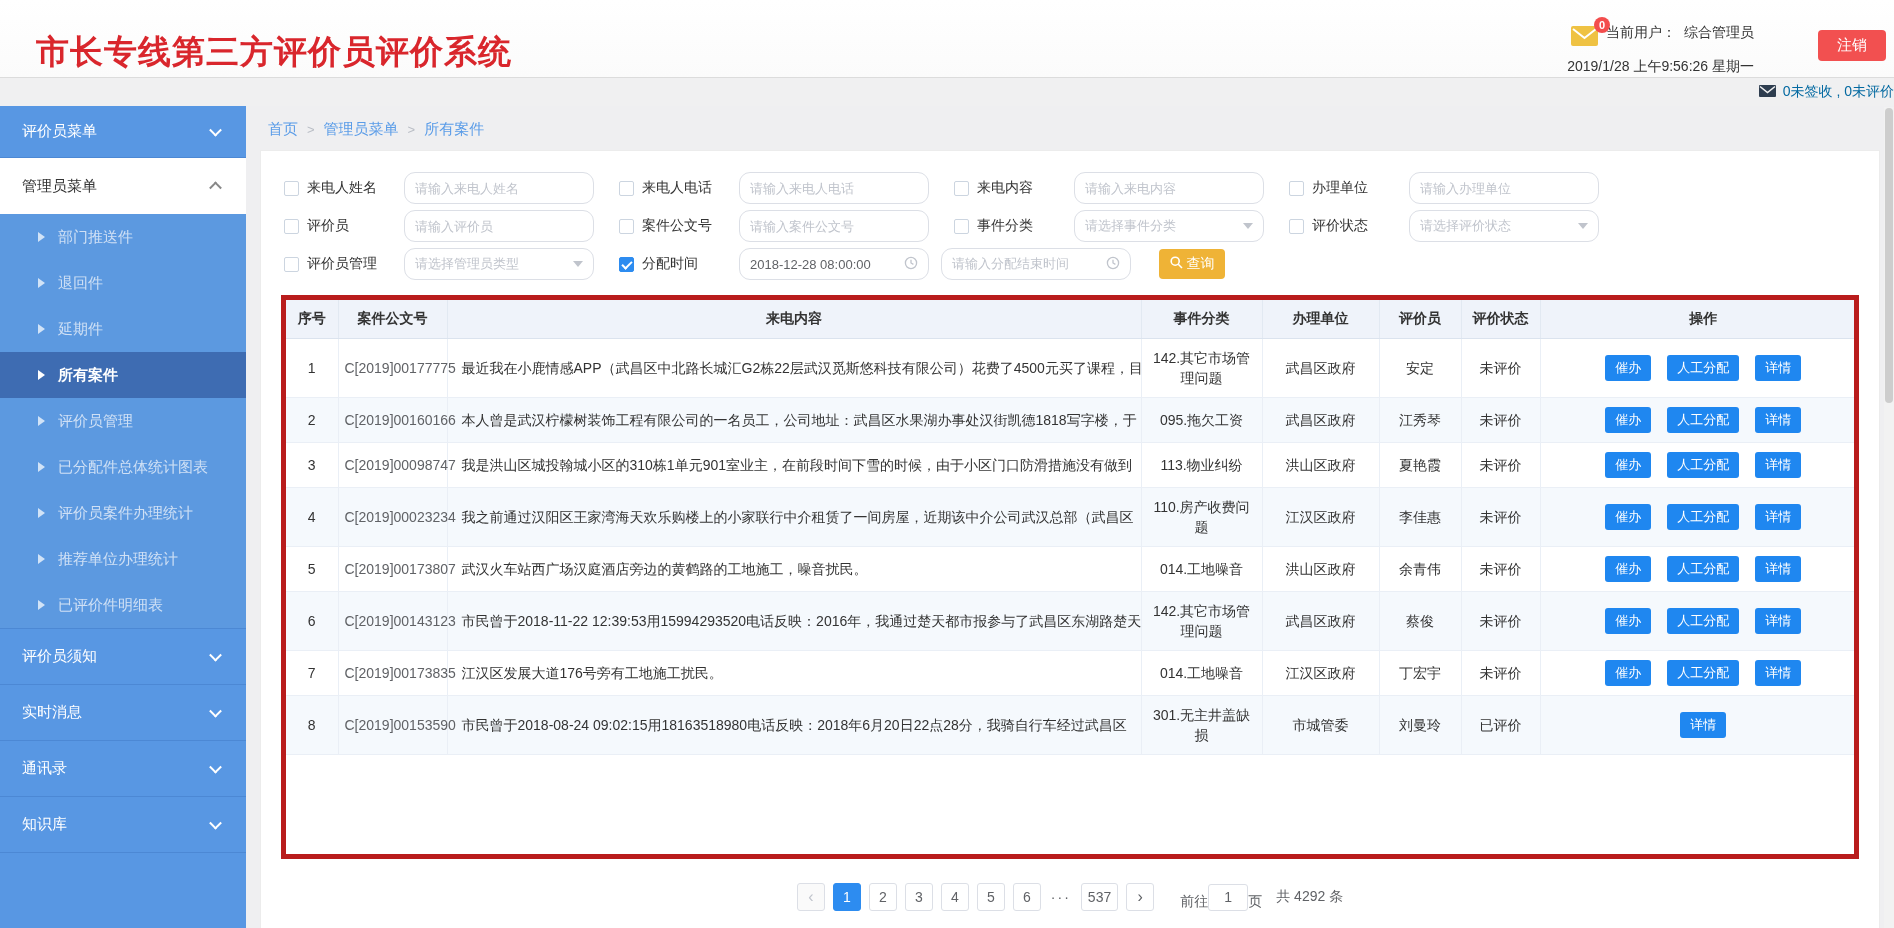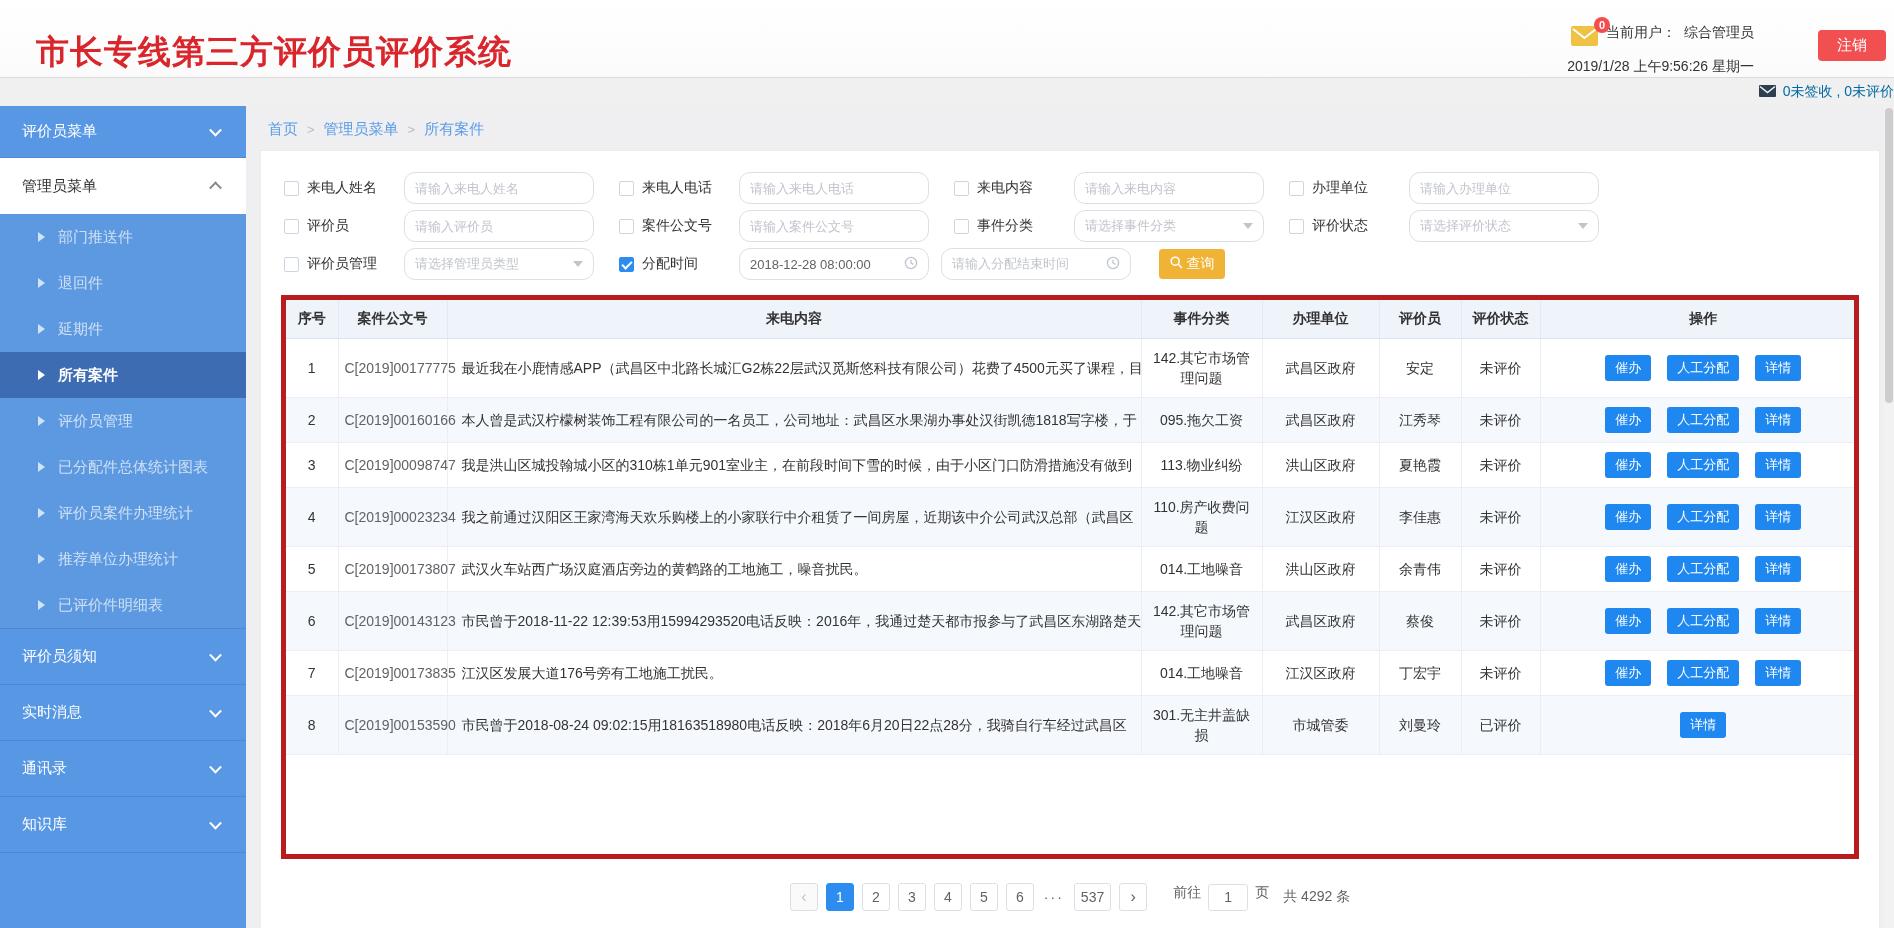--- a/index.html
+++ b/index.html
@@ -105,21 +105,21 @@
   
   .pager { display:flex; align-items:center; justify-content:center; gap:8px;
     margin-top:24px; font-size:14px; color:#606266; }
   .pg-box { min-width:28px; height:28px; border:1px solid #dcdfe6; border-radius:3px;
     background:#fff; display:flex; align-items:center; justify-content:center;
     padding:0 6px; cursor:pointer; }
   .pg-box.active { background:#2d8cf0; border-color:#2d8cf0; color:#fff; cursor:default; }
   .pg-box.nav { color:#606266; font-size:16px; }
   .pg-box.nav.disabled { color:#c0c4cc; background:#fafafa; }
   .pg-ellipsis { letter-spacing:2px; color:#606266; padding:0 2px; }
-  .pg-goto { display:flex; align-items:flex-start; gap:7px; margin-left:18px; }
+  .pg-goto { display:flex; align-items:flex-end; gap:0; margin-left:18px; }
   .pg-input { width:40px; height:27px; border:1px solid #dcdfe6; border-radius:3px;
     text-align:center; font-size:14px; color:#606266; }
   .pg-total { margin-left:6px; }
 
   
   .v-scroll { position:fixed; right:0; top:107px; width:10px; height:821px;
     background:#f2f2f2; }
   .v-thumb { margin:1px; width:8px; height:295px; background:#cdcdcd; border-radius:4px; }
 </style>
 </head>

